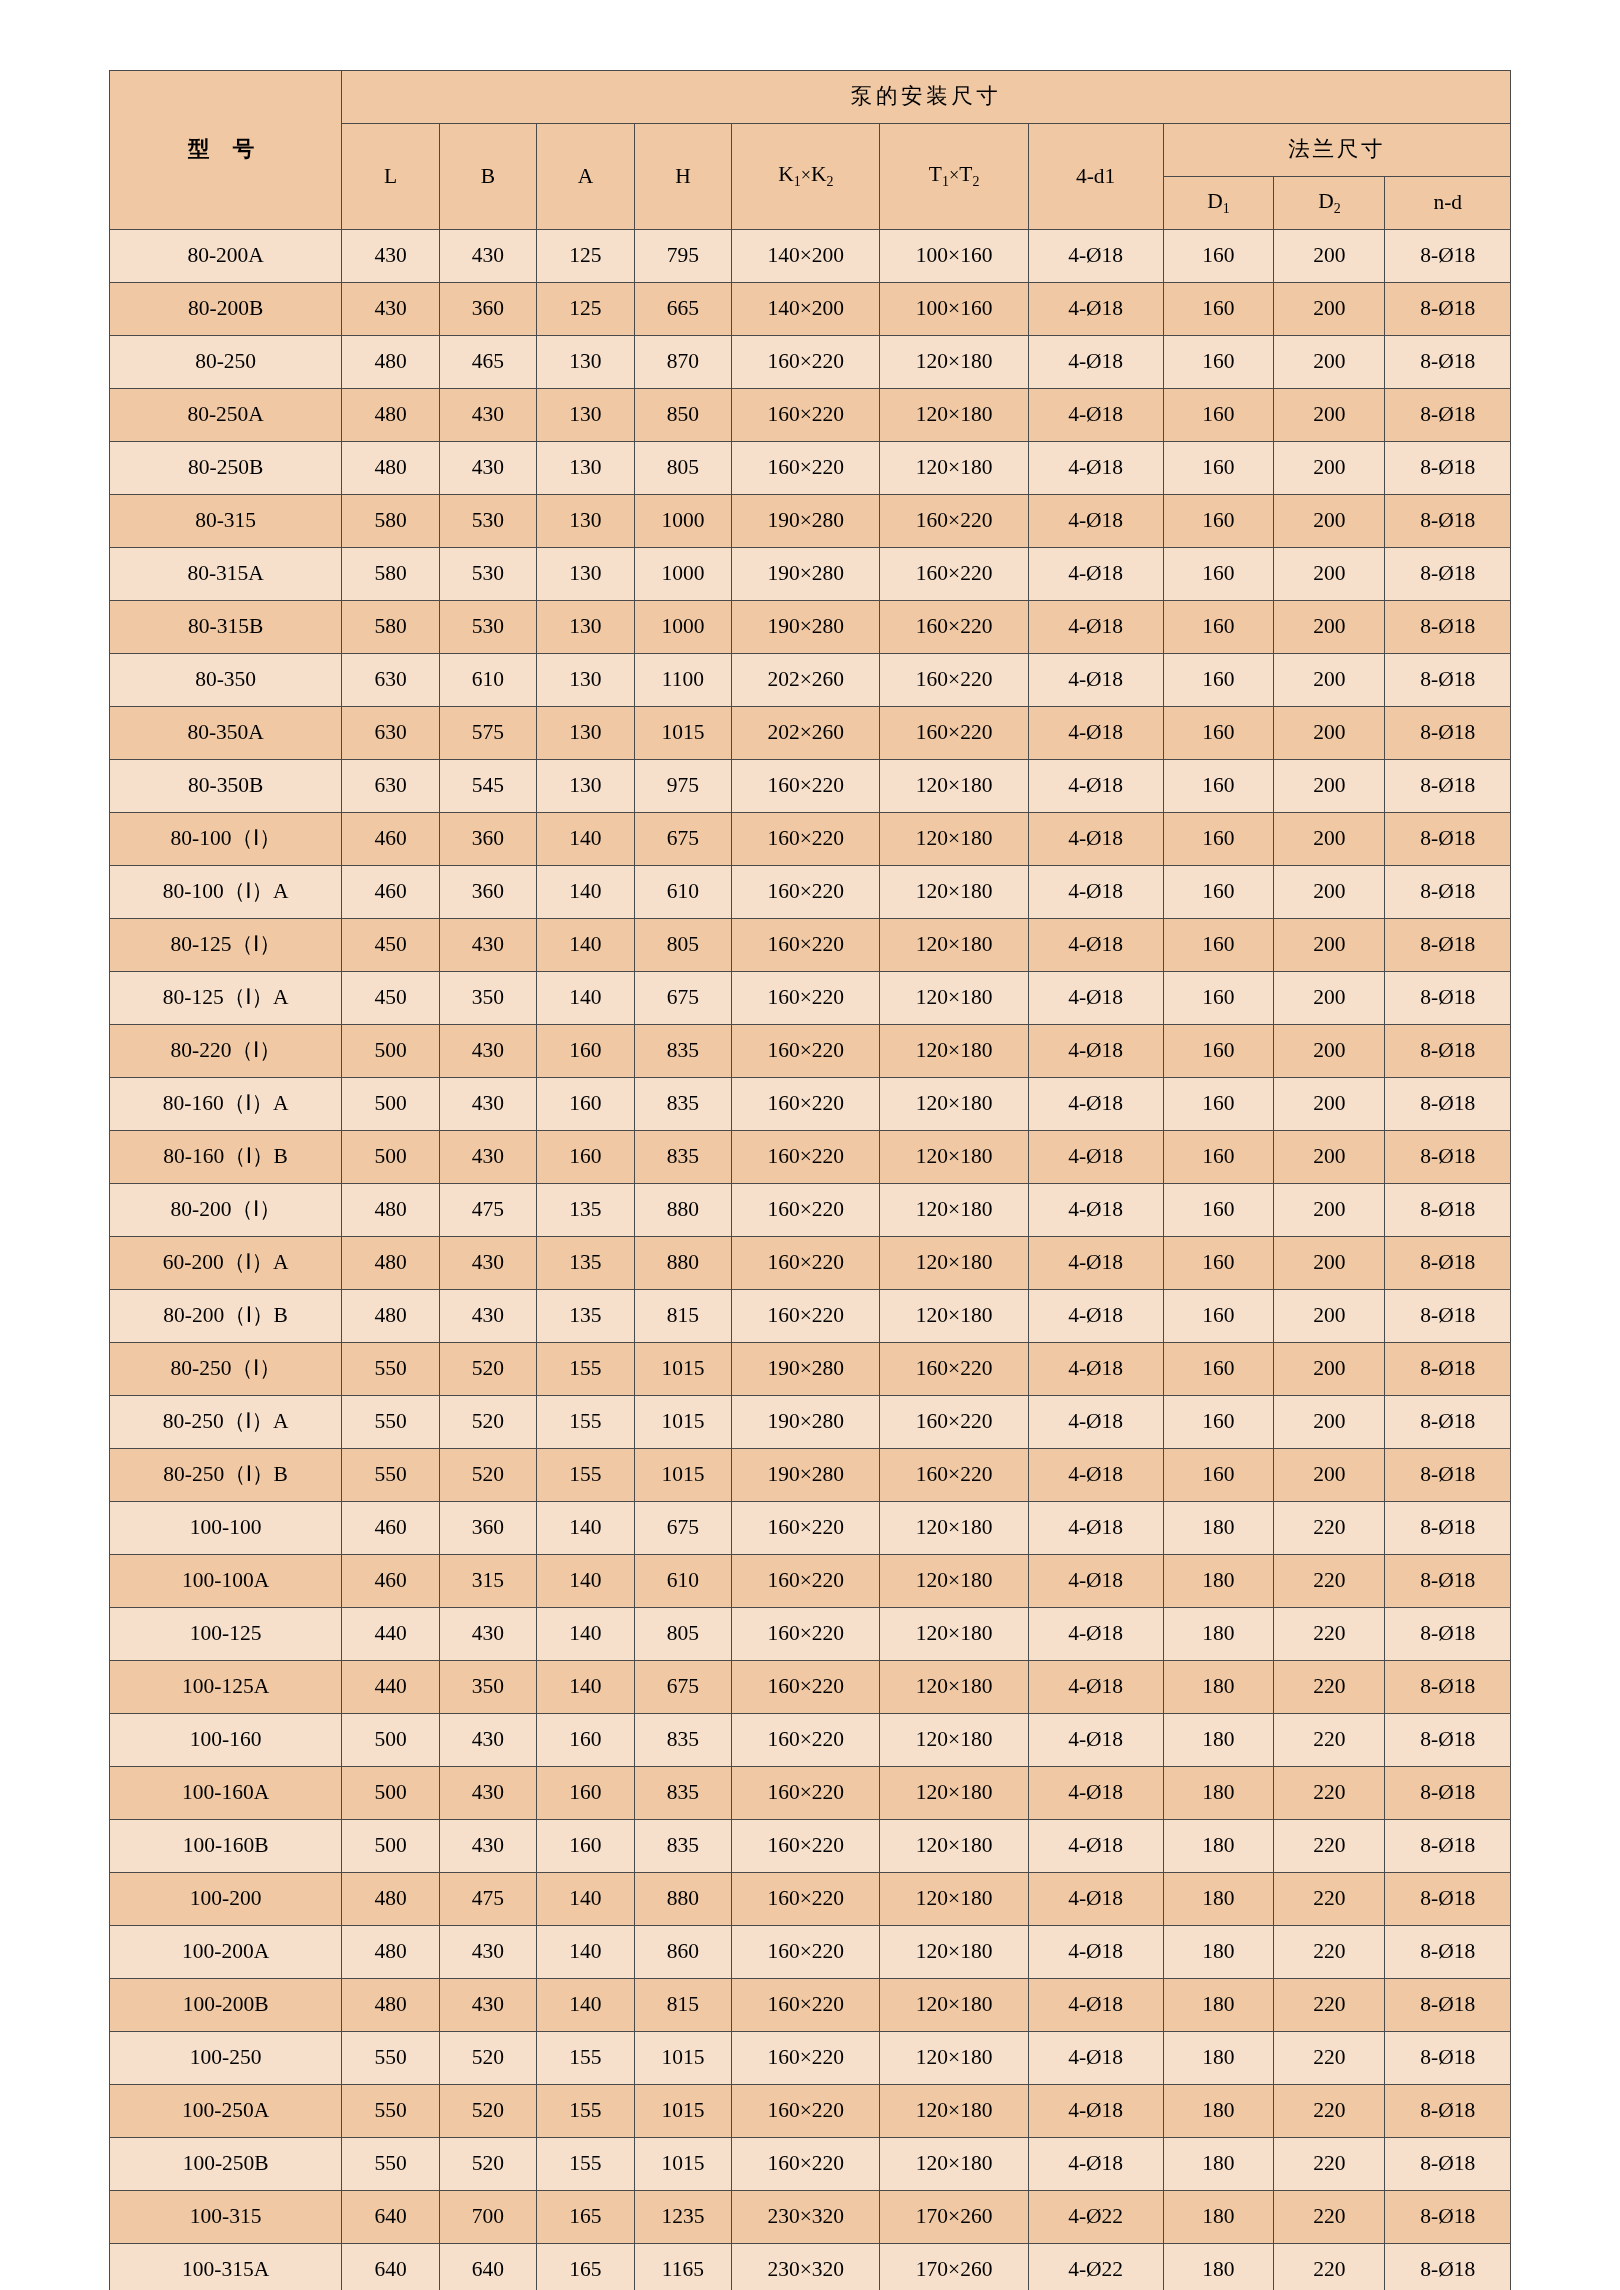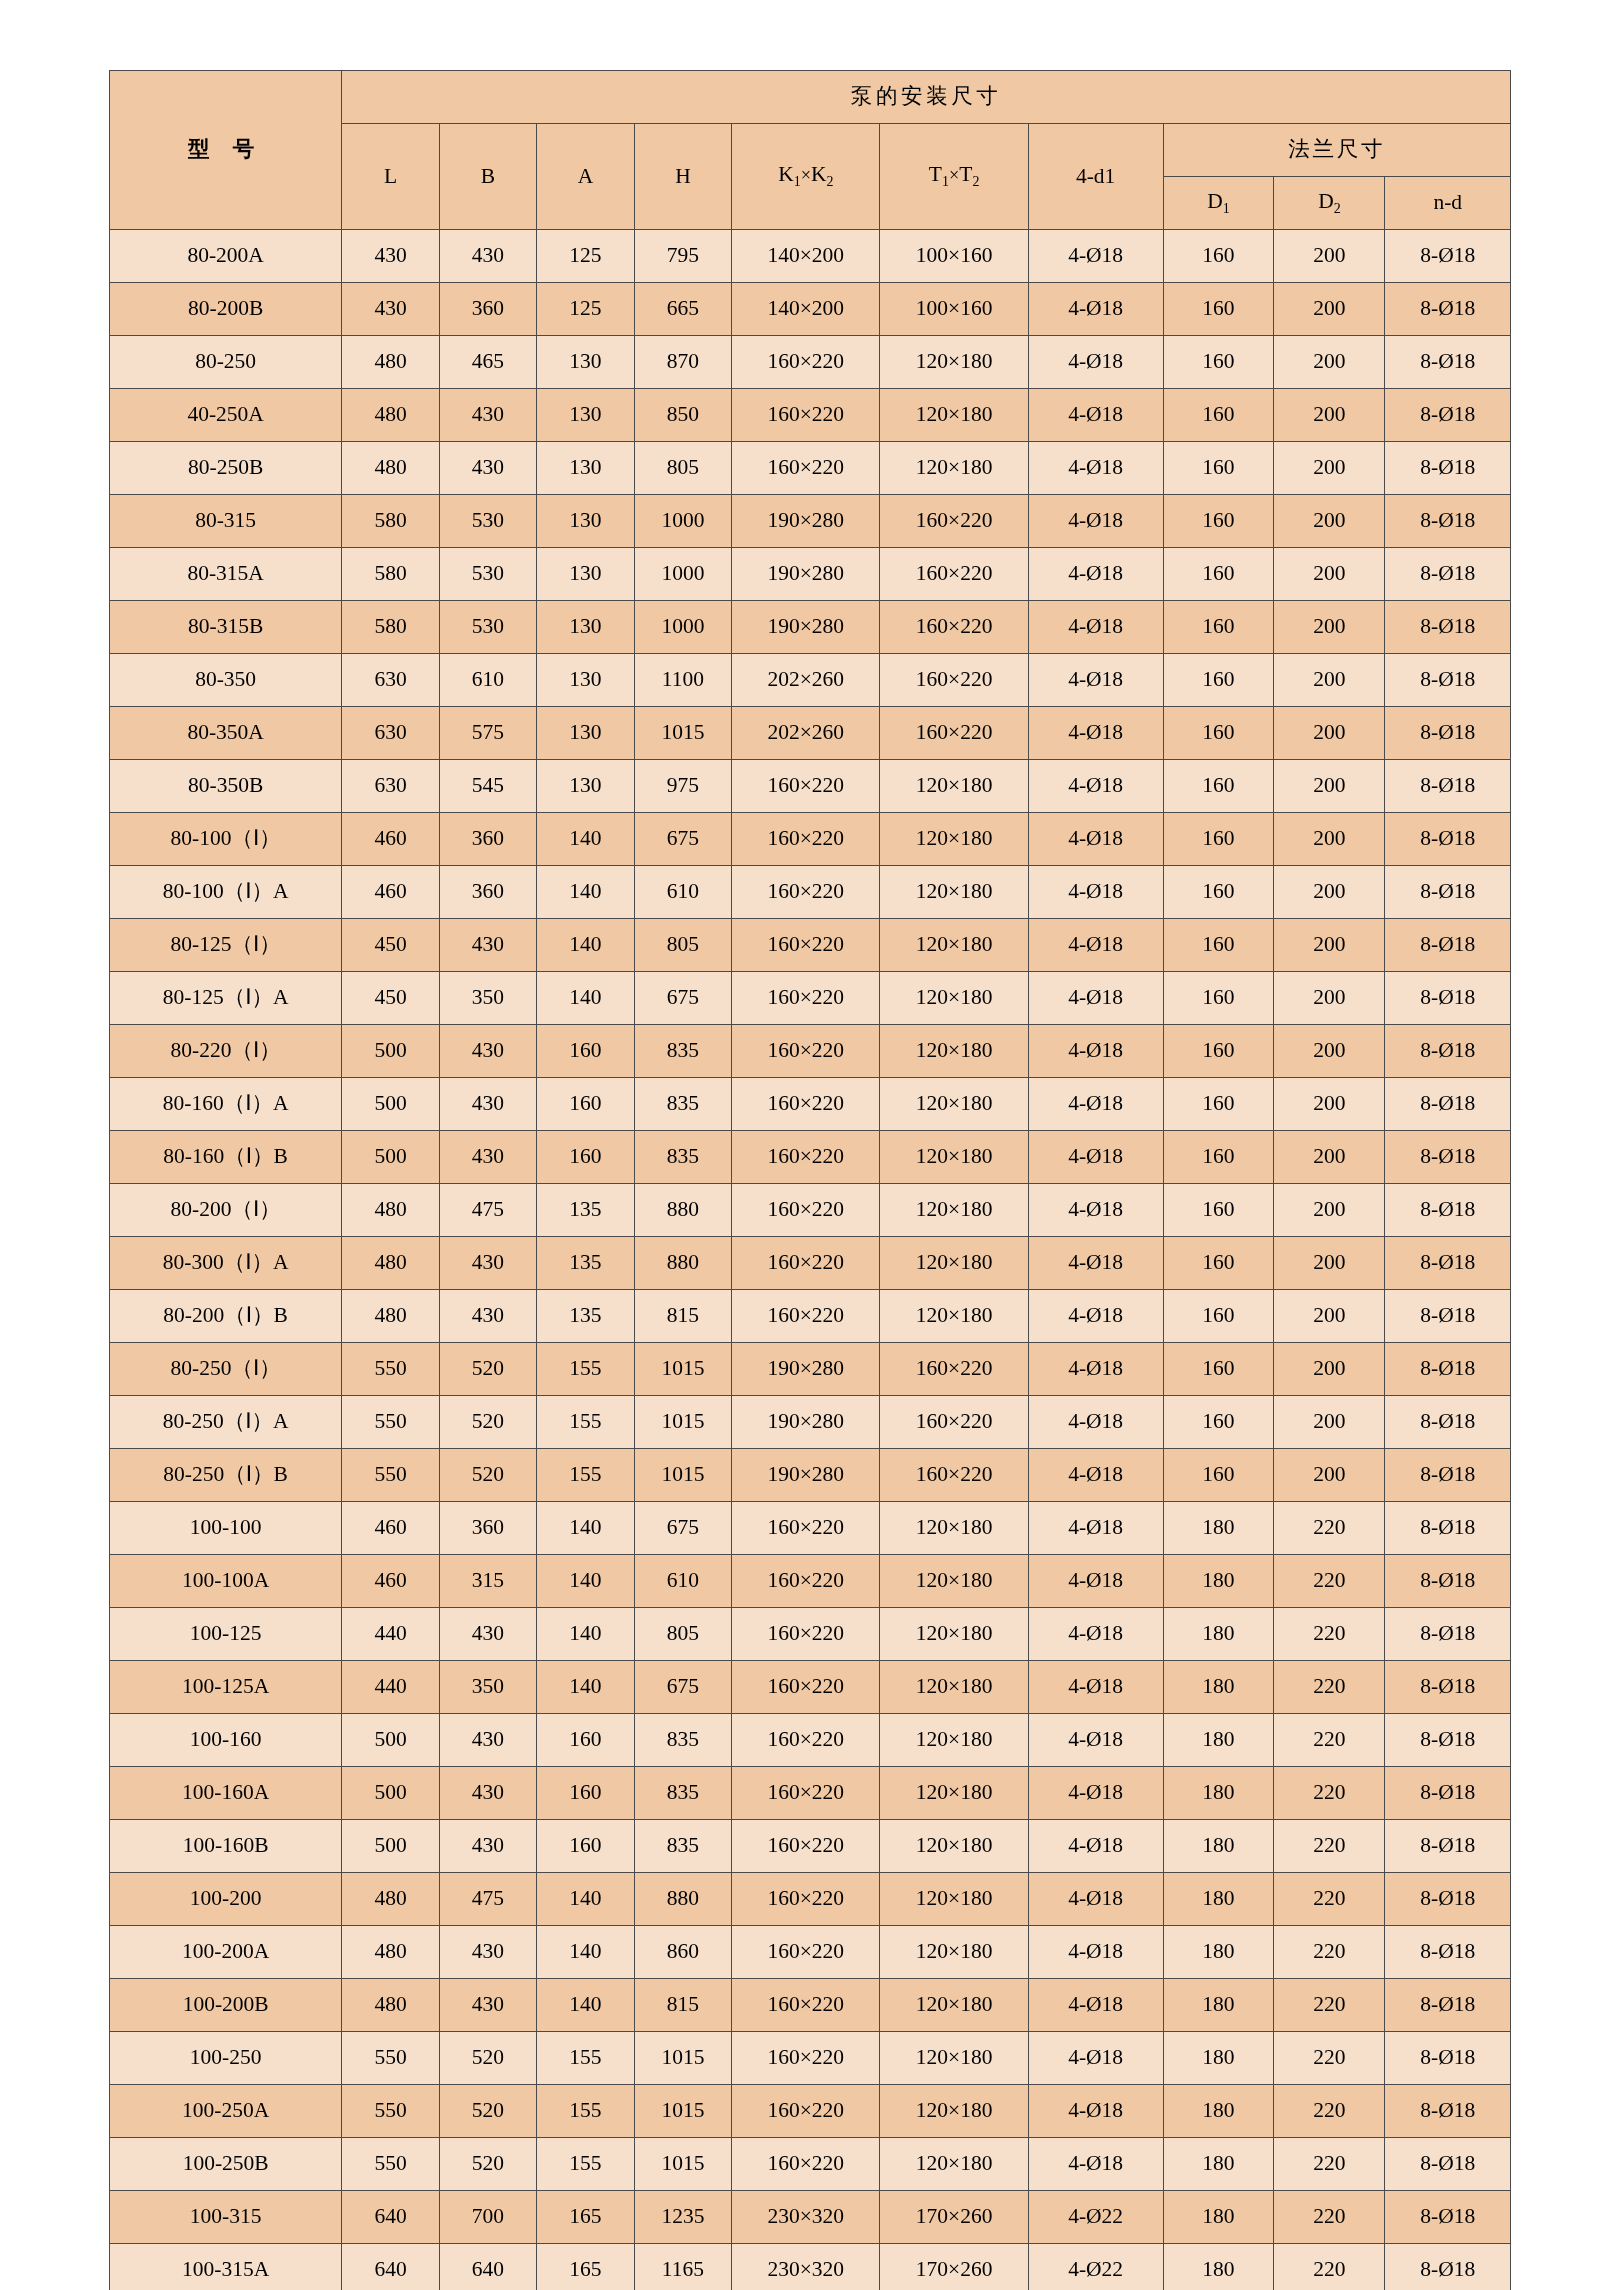--- a/index.html
+++ b/index.html
@@ -153,21 +153,21 @@
           <td>130</td>
           <td>870</td>
           <td>160×220</td>
           <td>120×180</td>
           <td>4-Ø18</td>
           <td>160</td>
           <td>200</td>
           <td>8-Ø18</td>
         </tr>
         <tr class="even">
-          <td class="model">40-250A</td>
+          <td class="model">80-250A</td>
           <td>480</td>
           <td>430</td>
           <td>130</td>
           <td>850</td>
           <td>160×220</td>
           <td>120×180</td>
           <td>4-Ø18</td>
           <td>160</td>
           <td>200</td>
           <td>8-Ø18</td>
@@ -361,21 +361,21 @@
           <td>135</td>
           <td>880</td>
           <td>160×220</td>
           <td>120×180</td>
           <td>4-Ø18</td>
           <td>160</td>
           <td>200</td>
           <td>8-Ø18</td>
         </tr>
         <tr class="even">
-          <td class="model">80-300（Ⅰ）A</td>
+          <td class="model">60-200（Ⅰ）A</td>
           <td>480</td>
           <td>430</td>
           <td>135</td>
           <td>880</td>
           <td>160×220</td>
           <td>120×180</td>
           <td>4-Ø18</td>
           <td>160</td>
           <td>200</td>
           <td>8-Ø18</td>

